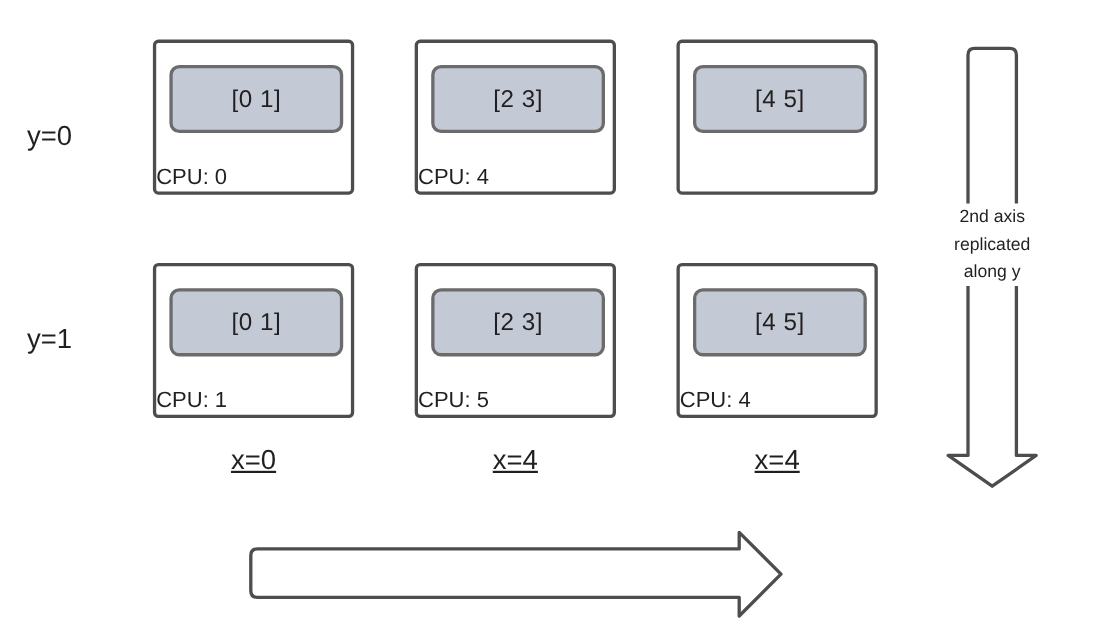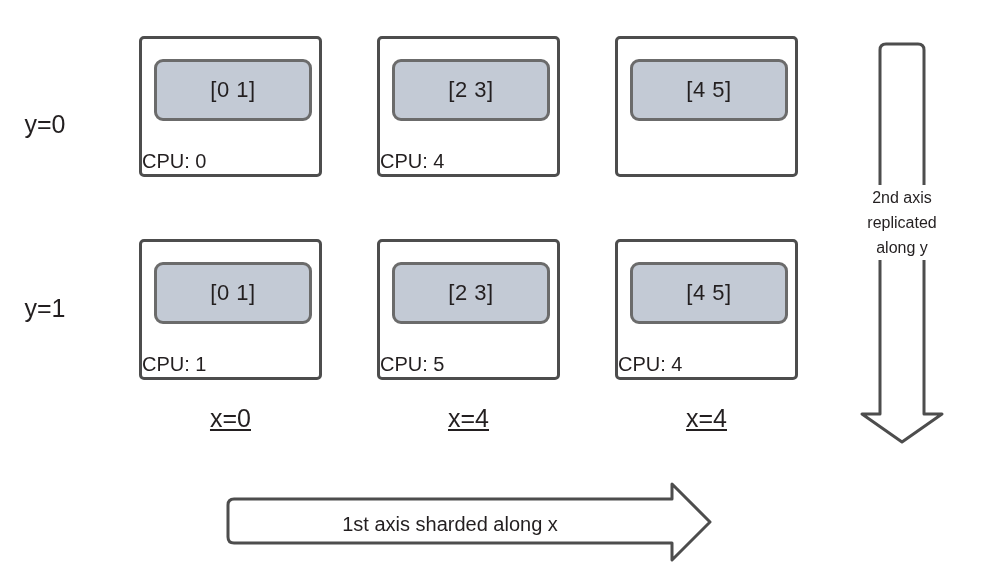--- a/index.html
+++ b/index.html
@@ -167,15 +167,14 @@
   <svg class="arrow-svg" style="left:856px; top:30px;" width="92" height="418" viewBox="0 0 92 418">
     <path class="arrow-outline" d="M 30,14 L 62,14 Q 68,14 68,20 L 68,384 L 86,384 L 46,412 L 6,384 L 24,384 L 24,20 Q 24,14 30,14 Z"></path>
   </svg>
   <div class="v-arrow-caption" style="left:840px; top:185px;">2nd axis
 replicated
 along y</div>
 
   <svg class="arrow-svg" style="left:216px; top:478px;" width="500" height="92" viewBox="0 0 500 92">
     <path class="arrow-outline" d="M 12,27 Q 12,21 18,21 L 456,21 L 456,6 L 494,44 L 456,82 L 456,65 L 18,65 Q 12,65 12,59 Z"></path>
   </svg>
-  <div class="h-arrow-caption" style="left:230px; top:514px;">1st axis sharded along x</div>
 
 </div>
 
 </body></html>

